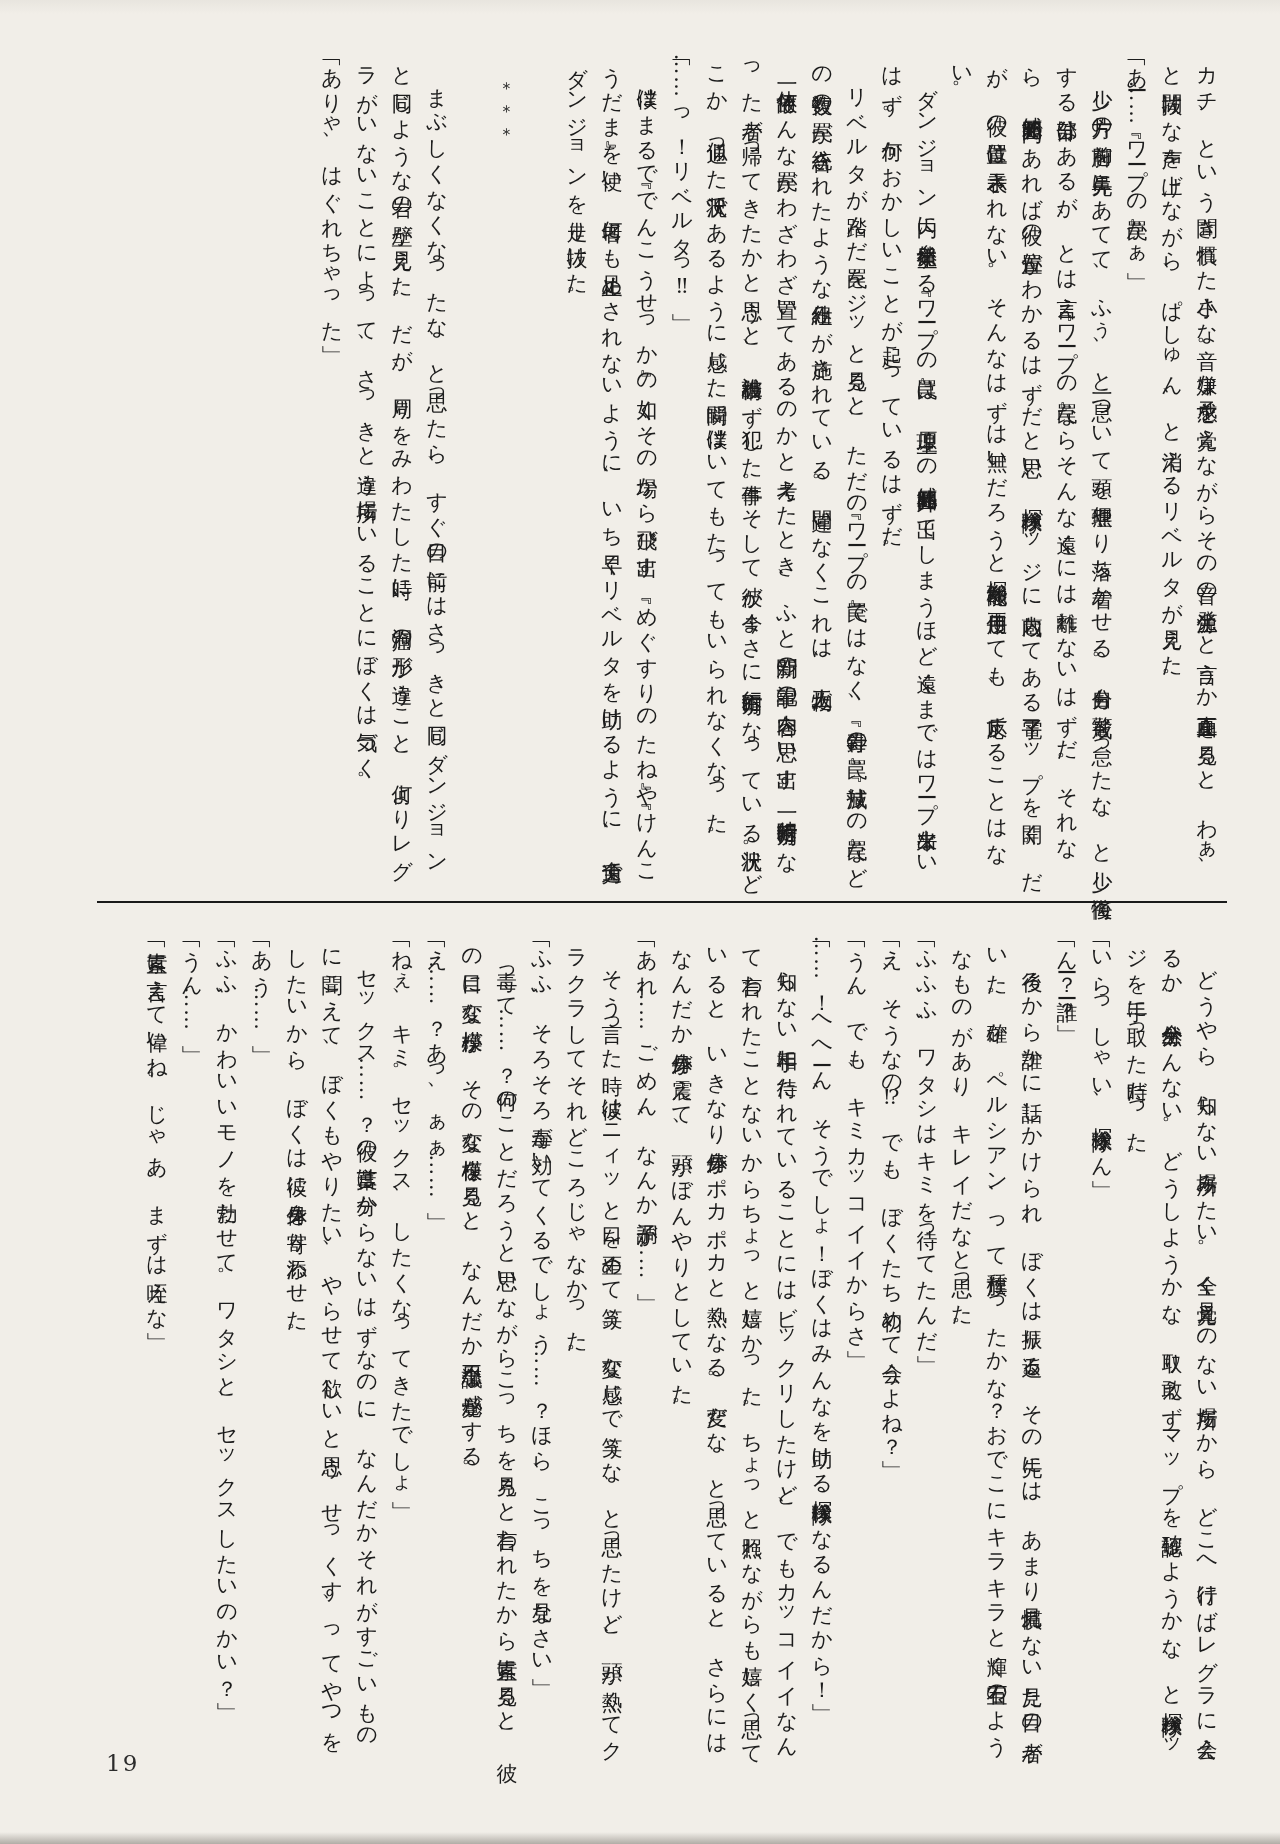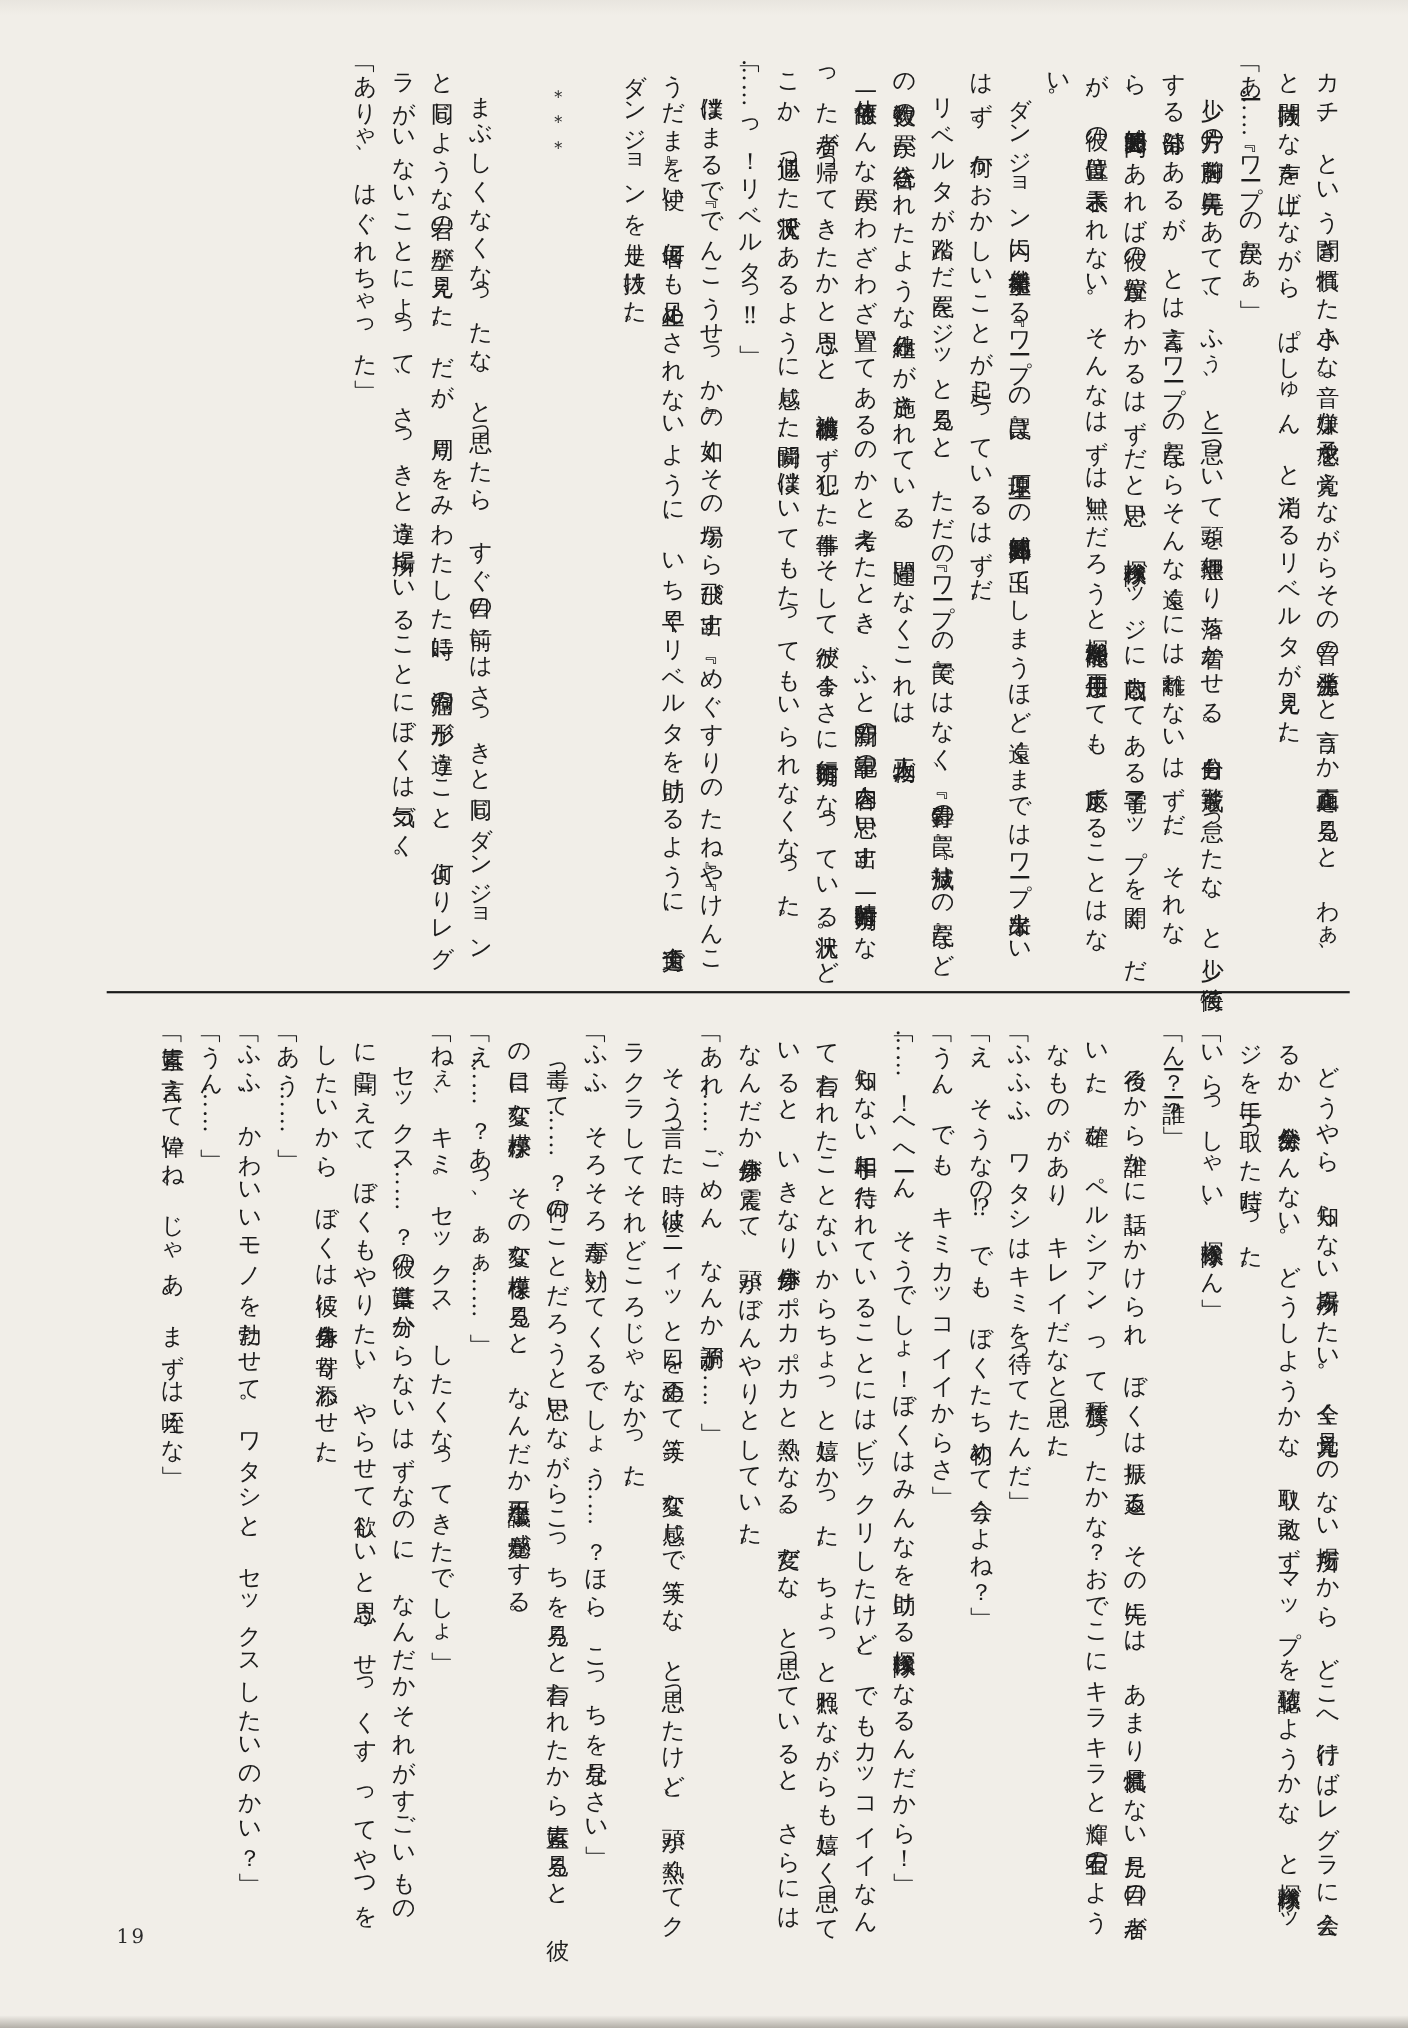--- a/index.html
+++ b/index.html
@@ -61,21 +61,21 @@
     width: 1130px;
     height: 0;
     border: none;
     border-top: 2px solid #1a1a1a;
     margin: 0;
   }
   .page-number {
     position: absolute;
     left: 106px;
     top: 1750px;
-    font-size: 18px;
+    font-size: 23px;
     letter-spacing: 2px;
     color: #2b2b2b;
     font-family: "DejaVu Serif", "Liberation Serif", serif;
   }
   .page-edge-shadow {
     position: absolute;
     left: 0;
     bottom: 0;
     width: 100%;
     height: 12px;

